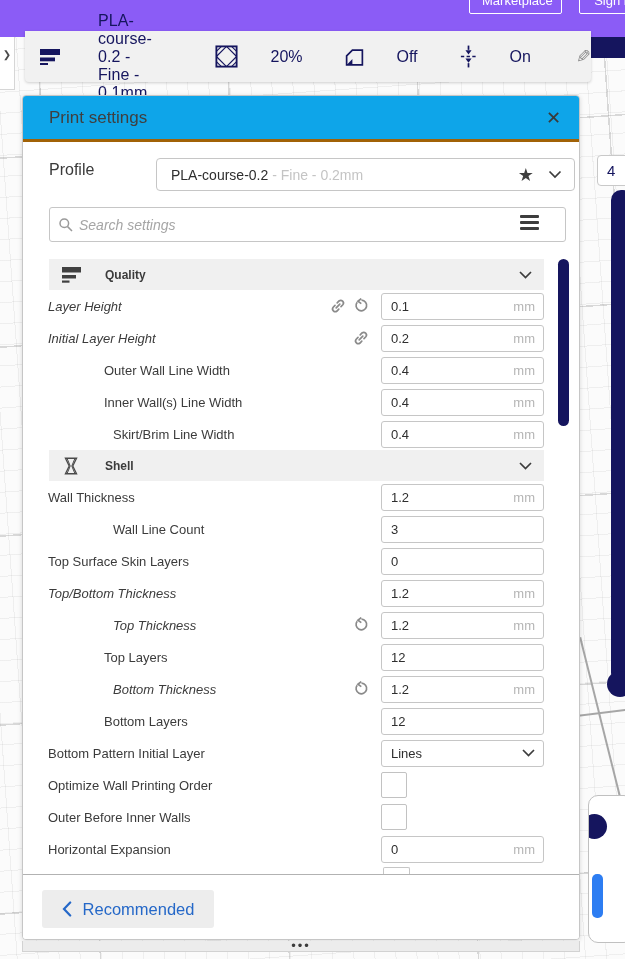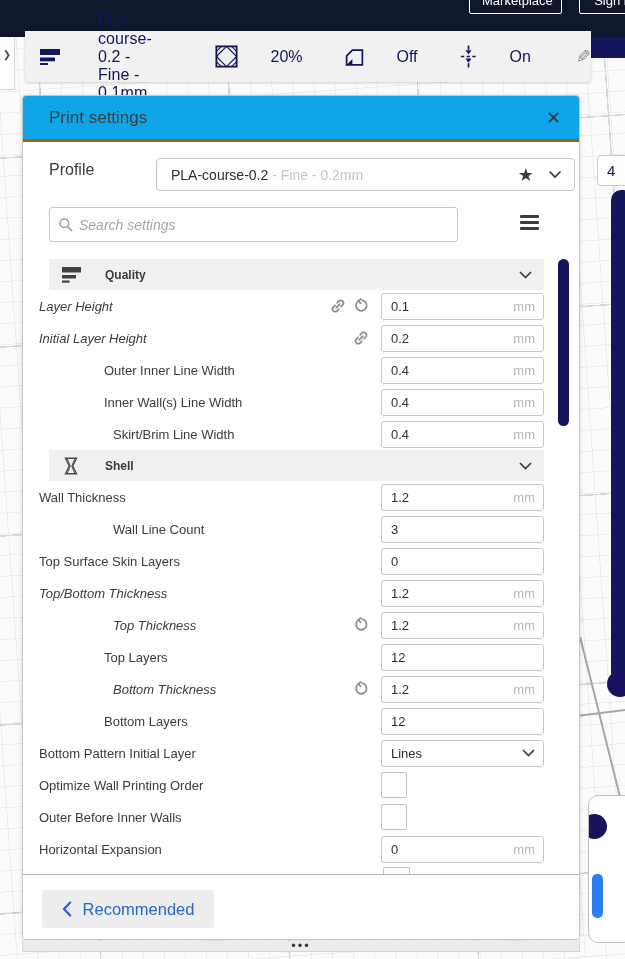--- a/index.html
+++ b/index.html
@@ -18,21 +18,21 @@
       repeating-linear-gradient(0deg, transparent 0 187px, rgba(90,90,90,.22) 187px 188.5px),
       repeating-linear-gradient(90deg, transparent 0 187px, rgba(90,90,90,.22) 187px 188.5px),
       #fbfbfb;
     transform:rotate(-4deg); z-index:0;
   }
   .edge-line { position:absolute; height:1.5px; background:#a6a6a6; z-index:1; }
   .edge-line.l1 { width:170px; left:516px; top:719px; transform:rotate(76deg); }
   .edge-line.l2 { width:140px; left:515px; top:714px; transform:rotate(-7deg); }
 
   
-  .topbar { position:absolute; left:0; top:0; width:625px; height:37px; background:#0f172a; z-index:3; }
+  .topbar { position:absolute; left:0; top:0; width:625px; height:37px; background:#8b5cf6; z-index:3; }
   .topbar-corner { position:absolute; left:583px; top:0; width:42px; height:58px; background:#15155e; z-index:2; }
   .nav-btn {
     position:absolute; top:-13px; height:27px; border:1px solid #ffffff; border-radius:2px;
     background:transparent; color:#fff; font-size:13px; line-height:25px; text-align:center;
     font-family:inherit; white-space:nowrap; overflow:hidden; padding:0 12px;
   }
   .nav-btn.marketplace { left:469px; width:93px; }
   .nav-btn.signin { left:579px; width:70px; }
 
   
@@ -88,41 +88,41 @@
     position:absolute; left:133px; top:16px; width:419px; height:33px; background:#fff;
     border:1px solid #c6c6c6; border-radius:4px; display:flex; align-items:center; padding:0 12px 0 14px;
     font-size:14px;
   }
   .dd-name { color:#2e2e2e; }
   .dd-suffix { color:#c4c4c4; flex:1; white-space:pre; }
   .dd-star { font-size:18px; color:#3f3f3f; margin-right:14px; }
 
   .search-row { position:absolute; left:0; top:106px; right:0; height:57px; }
   .search-box {
-    position:absolute; left:26px; top:5px; width:409px; height:35px; border:1px solid #c6c6c6;
+    position:absolute; left:26px; top:5px; width:517px; height:35px; border:1px solid #c6c6c6;
     border-radius:3px; display:flex; align-items:center; padding:0 8px;
   }
   .search-box input {
     border:none; outline:none; flex:1; font-size:14px; margin-left:5px;
     font-family:inherit; color:#3b3b3b; background:transparent;
   }
   .search-box input::placeholder { font-style:italic; color:#a5a5a5; }
   .hamburger { position:absolute; left:497px; top:13px; width:19px; height:15px; display:flex; flex-direction:column; justify-content:space-between; }
   .hamburger div { height:3px; background:#3d3d3d; border-radius:1px; }
 
   .settings { position:absolute; left:0; top:163px; right:0; bottom:65px; overflow:hidden; }
   .cat {
     height:31px; margin:0 35px 0 26px; background:#f0f0f0; display:flex; align-items:center;
     padding:0 12px; position:relative;
   }
   .cat-icon { width:24px; display:inline-flex; }
   .cat-title { font-size:12px; font-weight:bold; color:#3b3b3b; margin-left:20px; flex:1; }
   .row { height:32px; display:flex; align-items:center; }
   .row-label { flex:1; font-size:13px; color:#3b3b3b; white-space:nowrap; }
-  .row-label.ind0 { padding-left:16px; } .row-label.ind1 { padding-left:90px; } .row-label.ind2 { padding-left:81px; }
+  .row-label.ind0 { padding-left:25px; } .row-label.ind1 { padding-left:90px; } .row-label.ind2 { padding-left:81px; }
   .row-label.ital { font-style:italic; }
   .row-icons { display:flex; gap:7px; margin-right:12px; align-items:center; }
   .ctl {
     width:163px; height:27px; margin-right:35px; border:1px solid #c6c6c6; border-radius:3px;
     display:flex; align-items:center; justify-content:space-between; padding:0 8px 0 9px; font-size:13px;
     background:#fff; flex:none;
   }
   .ctl .val { color:#2e2e2e; } .ctl .unit { color:#b5b5b5; }
   .ctl-wrap { width:198px; display:flex; flex:none; }
   .checkbox { width:26px; height:26px; border:1px solid #c2c2c2; border-radius:2px; background:#fff; flex:none; }
@@ -305,21 +305,21 @@
           </span>
         </span>
         <span class="ctl-wrap">
           <span class="ctl">
             <span class="val">0.2</span>
             <span class="unit">mm</span>
           </span>
         </span>
       </div>
       <div class="row">
-        <span class="row-label ind2">Outer Inner Line Width</span>
+        <span class="row-label ind2">Outer Wall Line Width</span>
         <span class="row-icons"></span>
         <span class="ctl-wrap">
           <span class="ctl">
             <span class="val">0.4</span>
             <span class="unit">mm</span>
           </span>
         </span>
       </div>
       <div class="row">
         <span class="row-label ind2">Inner Wall(s) Line Width</span>

